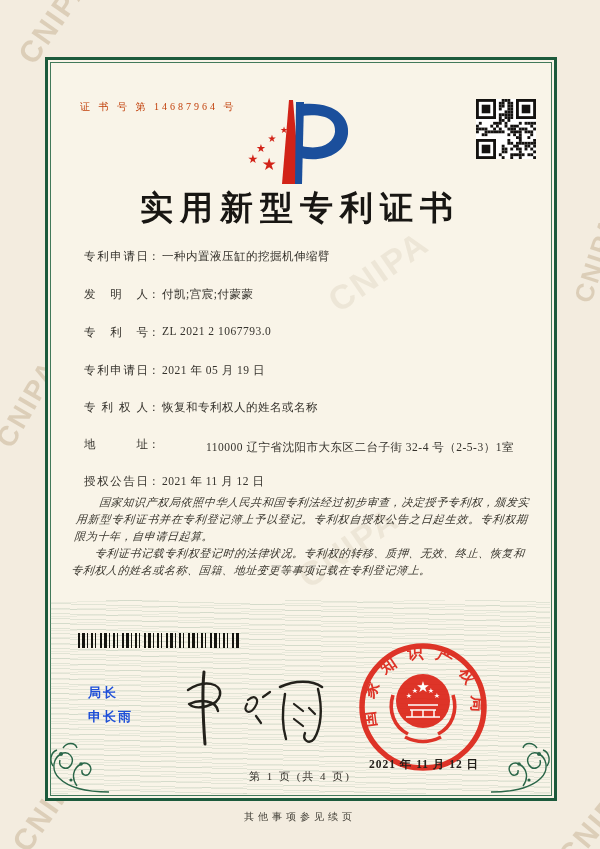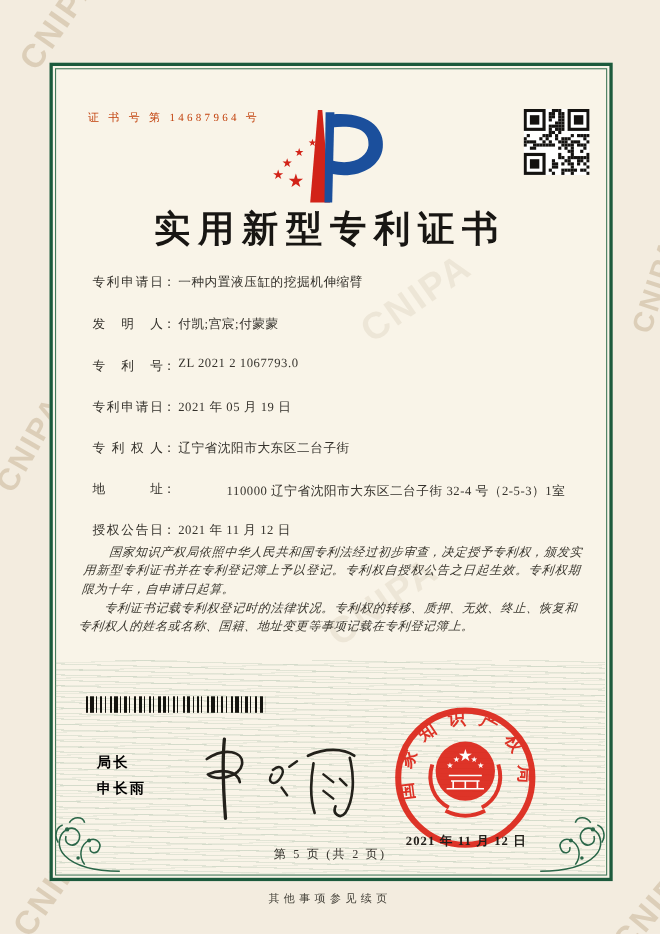--- a/index.html
+++ b/index.html
@@ -41,21 +41,21 @@
   
   .barcode{position:absolute;left:78px;top:633px;width:163px;height:15px;
     background:repeating-linear-gradient(90deg,
       #15140f 0 2px, transparent 2px 4px,
       #15140f 4px 7px, transparent 7px 9px,
       #15140f 9px 10px, transparent 10px 13px,
       #15140f 13px 15px, transparent 15px 17px,
       #15140f 17px 18px, transparent 18px 22px);}
   
   .official{position:absolute;left:88px;font-size:13px;font-weight:bold;
-            font-family:"Liberation Sans","DejaVu Sans",sans-serif;color:#000000;letter-spacing:2px;text-align:center;}
+            font-family:"Liberation Sans","DejaVu Sans",sans-serif;color:#1d4ed8;letter-spacing:2px;text-align:center;}
   .sig-svg{position:absolute;left:168px;top:666px;}
   
   .seal-svg{position:absolute;left:353px;top:637px;z-index:2;opacity:0.92;}
   .seal-date{position:absolute;left:356px;top:757px;width:136px;text-align:center;
              font-size:11.5px;letter-spacing:1px;color:#23201b;z-index:3;font-weight:bold;}
   
   .page-info{position:absolute;left:45px;top:769px;width:510px;text-align:center;
              font-size:11px;letter-spacing:2px;color:#35322c;z-index:1;}
   .footer-note{position:absolute;left:45px;top:810px;width:510px;text-align:center;
                font-size:10px;letter-spacing:4px;color:#45423a;}
@@ -265,21 +265,21 @@
 <div class="field-row" style="top:287px;">
   <span class="f-label">发明人</span><span class="f-colon">：</span><span class="f-value">付凯;宫宸;付蒙蒙</span>
 </div>
 <div class="field-row" style="top:325px;">
   <span class="f-label">专利号</span><span class="f-colon">：</span><span class="f-value">ZL 2021 2 1067793.0</span>
 </div>
 <div class="field-row" style="top:363px;">
   <span class="f-label">专利申请日</span><span class="f-colon">：</span><span class="f-value">2021 年 05 月 19 日</span>
 </div>
 <div class="field-row" style="top:400px;">
-  <span class="f-label">专利权人</span><span class="f-colon">：</span><span class="f-value">辽宁省沈阳市大东区二台子街</span>
+  <span class="f-label">专利权人</span><span class="f-colon">：</span><span class="f-value">恢复和专利权人的姓名或名称</span>
 </div>
 <div class="field-row f-wrap" style="top:437px;">
   <span class="f-label">地址</span><span class="f-colon">：</span><span class="f-value">110000 辽宁省沈阳市大东区二台子街 32-4 号（2-5-3）1室</span>
 </div>
 <div class="field-row" style="top:474px;width:452px;">
   <span class="f-label">授权公告日</span><span class="f-colon">：</span><span class="f-value">2021 年 11 月 12 日</span>
 </div>
 
 <div class="paras">
   <p>国家知识产权局依照中华人民共和国专利法经过初步审查，决定授予专利权，颁发实用新型专利证书并在专利登记簿上予以登记。专利权自授权公告之日起生效。专利权期限为十年，自申请日起算。</p>
@@ -325,14 +325,14 @@
     <path d="M59,73 v7 M70,73 v7 M81,73 v7"></path>
   </g>
   <g stroke="#dc2418" fill="none">
     <path d="M40,58 C35,74 41,90 55,97" stroke-width="3.6"></path>
     <path d="M100,58 C105,74 99,90 85,97" stroke-width="3.6"></path>
     <path d="M52,100 Q70,109 88,100" stroke-width="3.6"></path>
   </g>
 </svg>
 <div class="seal-date">2021 年 11 月 12 日</div>
 
-<div class="page-info">第 5 页 (共 2 页)</div>
+<div class="page-info">第 1 页 (共 4 页)</div>
 <div class="footer-note">其他事项参见续页</div>
 
 </body></html>

